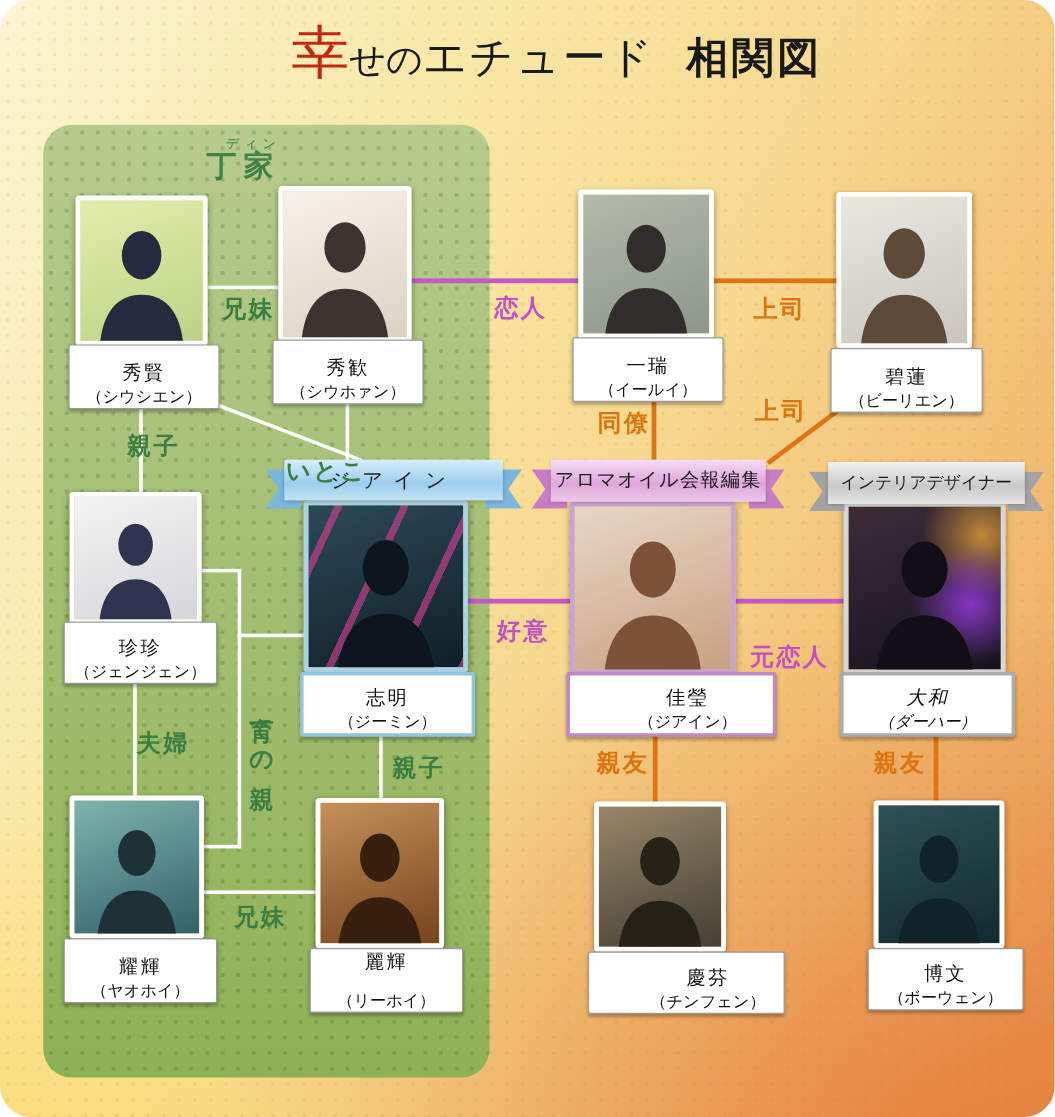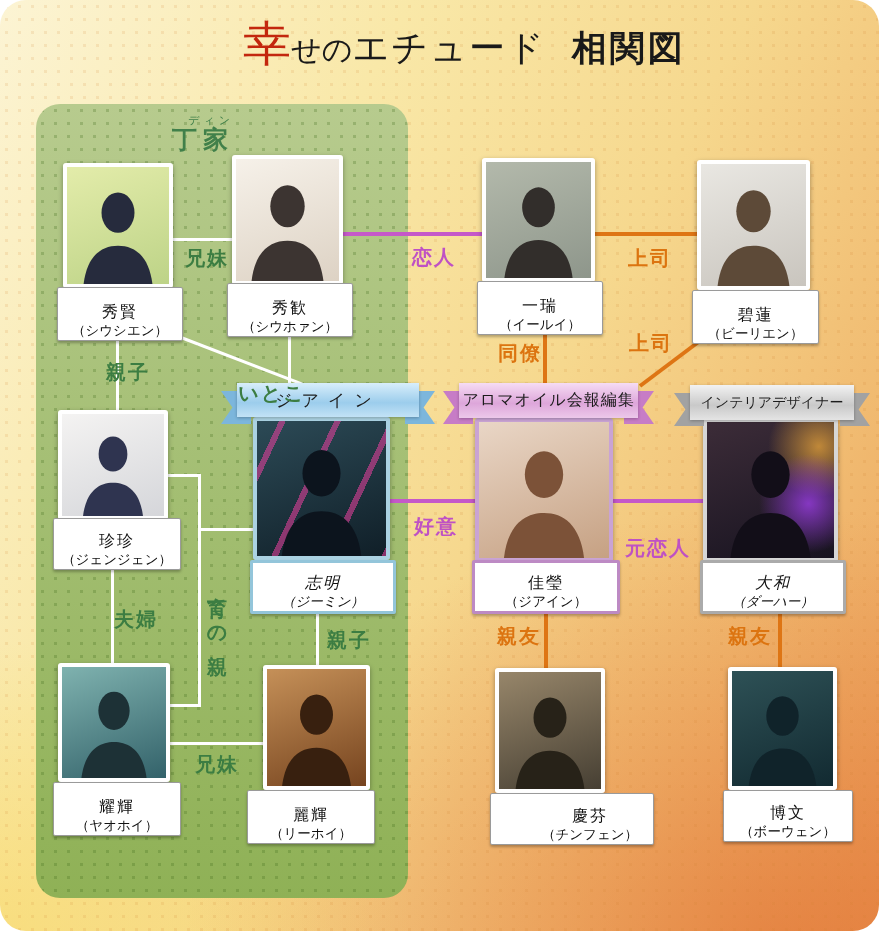--- a/index.html
+++ b/index.html
@@ -34,23 +34,23 @@
   .line{position:absolute;z-index:2;transform-origin:0 50%;}
   .photo{position:absolute;border:4px solid #fff;border-radius:3px;
     box-shadow:0 2px 5px rgba(0,0,0,.35);overflow:hidden;z-index:3;}
   .photo svg{position:absolute;bottom:-2px;left:0;width:100%;height:94%;}
   .namebox{position:absolute;background:#fff;border:1px solid #9a9a9a;border-radius:2px;
     box-shadow:0 2px 3px rgba(0,0,0,.28);display:flex;flex-direction:column;align-items:center;
     justify-content:flex-end;line-height:1.32;color:#111;z-index:3;text-align:center;}
   .namebox .nm{font-size:16px;letter-spacing:2px;}
   .namebox .rd{font-size:13.5px;}
   .frame-blue.photo{border-color:#abd2e2;}
-  .frame-blue.namebox{border:3px solid #93c5da;font-style:italic;}
+  .frame-blue.namebox{border:3px solid #93c5da;}
   .frame-pink.photo{border-color:#c9a3d4;}
-  .frame-pink.namebox{border:3px solid #bd8ac4;}
+  .frame-pink.namebox{border:3px solid #bd8ac4;padding-left:27px;}
   .frame-gray.photo{border-color:#d6d6d6;}
   .frame-gray.namebox{border:3px solid #ababab;font-style:italic;}
 
   .ribbon{position:absolute;z-index:4;}
   .ribbon .tail{position:absolute;top:8px;width:30px;height:33px;}
   .ribbon .tail.l{left:-16px;clip-path:polygon(0 0,100% 0,100% 100%,0 100%,38% 50%);}
   .ribbon .tail.r{right:-16px;clip-path:polygon(0 0,100% 0,62% 50%,100% 100%,0 100%);}
   .ribbon .band{position:relative;width:100%;height:100%;display:flex;align-items:center;
     justify-content:center;color:#1c1c1c;z-index:1;white-space:nowrap;
     box-shadow:0 1px 3px rgba(0,0,0,.25);}
@@ -200,21 +200,21 @@
         <div class="namebox" style="left: 53px; top: 782px; width: 126px; height: 52px;">
           <span class="nm">耀輝</span>
           <span class="rd">（ヤオホイ）</span>
         </div>
         <div class="photo" style="left: 263px; top: 665px; width: 99px; height: 117px; background: linear-gradient(160deg, rgb(197, 144, 88), rgb(118, 68, 31));">
           <svg viewBox="0 0 100 120" preserveAspectRatio="xMidYMax meet">
             <ellipse cx="50" cy="40" rx="18" ry="22" fill="#38200f"></ellipse>
             <path d="M12 122 C15 88 31 76 50 76 C69 76 85 88 88 122 Z" fill="#38200f"></path>
           </svg>
         </div>
-        <div class="namebox" style="left: 247px; top: 790px; width: 126px; height: 52px;">
+        <div class="namebox" style="left: 258px; top: 790px; width: 126px; height: 52px; gap: 12px;">
           <span class="nm">麗輝</span>
           <span class="rd">（リーホイ）</span>
         </div>
         <div class="photo" style="left: 495px; top: 668px; width: 102px; height: 117px; background: linear-gradient(160deg, rgb(151, 134, 106), rgb(70, 63, 51));">
           <svg viewBox="0 0 100 120" preserveAspectRatio="xMidYMax meet">
             <ellipse cx="50" cy="40" rx="18" ry="22" fill="#272218"></ellipse>
             <path d="M12 122 C15 88 31 76 50 76 C69 76 85 88 88 122 Z" fill="#272218"></path>
           </svg>
         </div>
         <div class="namebox" style="left: 490px; top: 793px; width: 126px; height: 50px; padding-left: 36px;">

